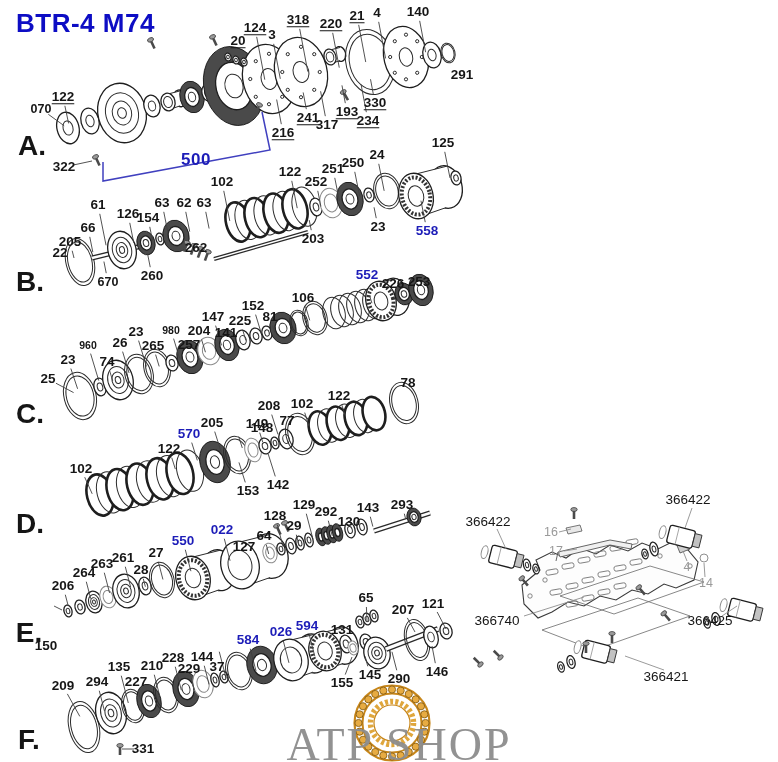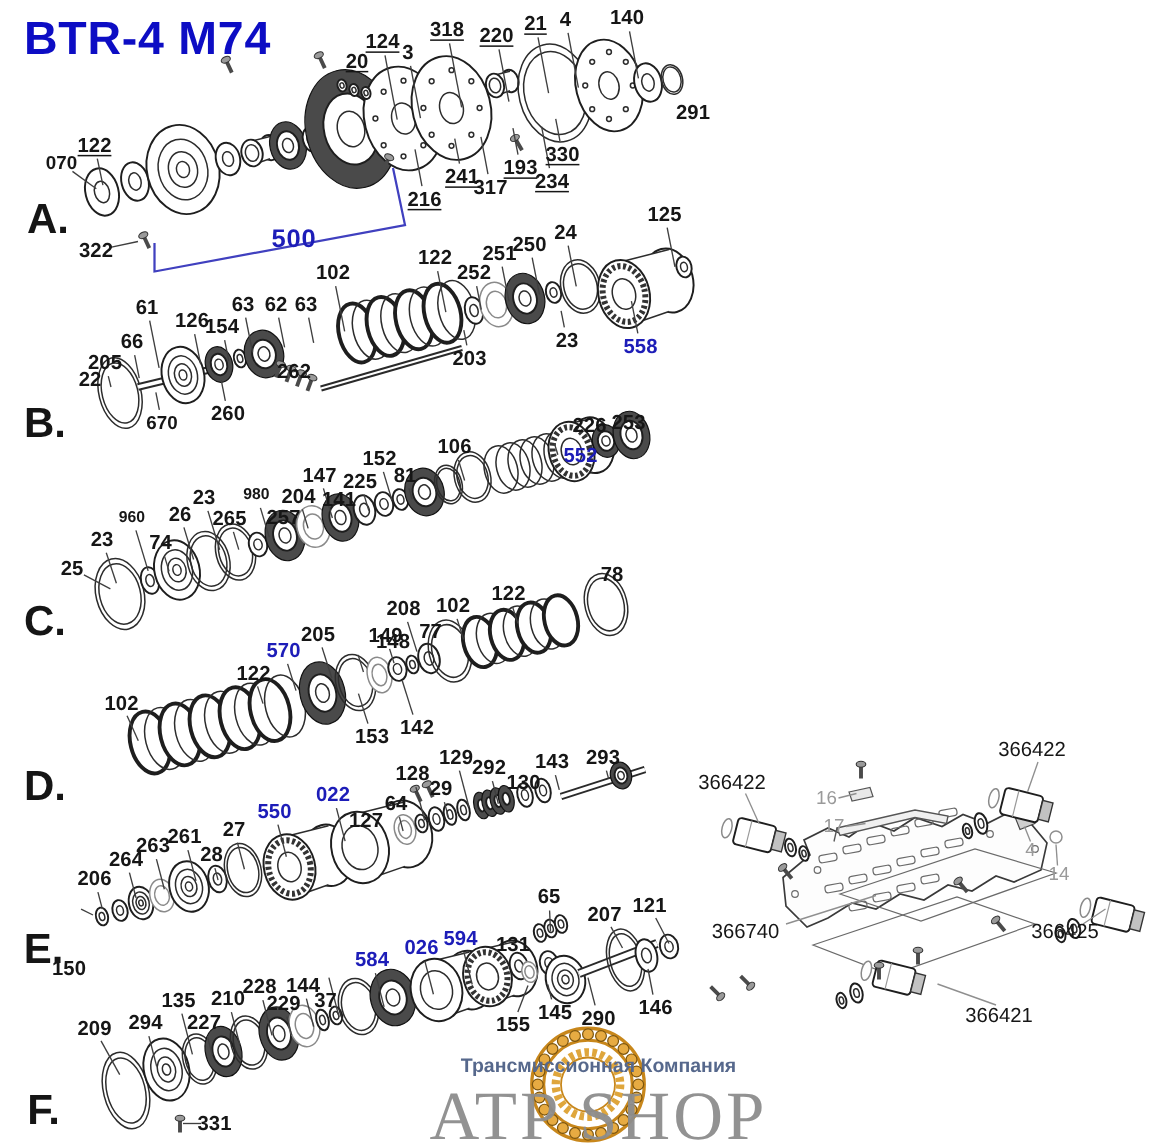--- a/index.html
+++ b/index.html
@@ -1,19 +1,19 @@
 <!DOCTYPE html>
 <html style="--titleblue: #0d0dc4; --blue: #1d1db8; --black: #161616; --gray: #9a9a9a; --logoblue: #56688c;"><head>
 <meta charset="utf-8">
 <style>
   html,body{margin:0;padding:0;background:#fff}
   #stage{position:relative;width:778px;height:762px;background:#fff;overflow:hidden;
          font-family:"Liberation Sans",sans-serif}
   #art{position:absolute;left:0;top:0}
-  #title{position:absolute;left:16px;top:8px;font-size:31px;font-weight:800;
+  #title{position:absolute;left:16px;top:8px;font-size:26px;font-weight:800;
          letter-spacing:.5px;color:var(--titleblue,#0d0dc4);white-space:nowrap}
   .rl{position:absolute;transform:translate(-50%,-50%);font-size:28px;font-weight:800;color:#151515}
   .co{position:absolute;transform:translate(-50%,-50%);font-size:13.5px;font-weight:700;
       color:var(--black,#161616);white-space:nowrap;line-height:1}
   .co.u{text-decoration:underline;text-underline-offset:2px}
   .co.b,.co.bb{color:var(--blue,#1d1db8)}
   .co.bb{font-size:17px;letter-spacing:.5px}
   .co.k{font-size:12.5px;font-weight:800}
   .co.ks{font-size:10.5px;font-weight:800}
   .co.g{color:var(--gray,#9a9a9a);font-weight:400;font-size:12.5px}
@@ -733,21 +733,21 @@
       <span class="co" style="left: 153px; top: 346px;">265</span>
       <span class="co ks" style="left: 171px; top: 330px;">980</span>
       <span class="co" style="left: 189px; top: 345px;">257</span>
       <span class="co" style="left: 199px; top: 331px;">204</span>
       <span class="co" style="left: 213px; top: 317px;">147</span>
       <span class="co" style="left: 226px; top: 333px;">141</span>
       <span class="co" style="left: 240px; top: 321px;">225</span>
       <span class="co" style="left: 253px; top: 306px;">152</span>
       <span class="co" style="left: 270px; top: 317px;">81</span>
       <span class="co" style="left: 303px; top: 298px;">106</span>
-      <span class="co b" style="left: 367px; top: 304px; margin-left: 20px;">552</span>
+      <span class="co b" style="left: 367px; top: 275px;">552</span>
       <span class="co" style="left: 393px; top: 284px;">226</span>
       <span class="co" style="left: 419px; top: 282px;">253</span>
       <span class="co" style="left: 81px; top: 469px;">102</span>
       <span class="co" style="left: 169px; top: 449px;">122</span>
       <span class="co b" style="left: 189px; top: 434px;">570</span>
       <span class="co" style="left: 212px; top: 423px;">205</span>
       <span class="co" style="left: 236px; top: 428px; margin-left: 26px;">148</span>
       <span class="co" style="left: 257px; top: 424px;">149</span>
       <span class="co" style="left: 269px; top: 406px;">208</span>
       <span class="co" style="left: 287px; top: 421px;">77</span>
@@ -798,15 +798,14 @@
       <span class="co v" style="left: 488px; top: 522px;">366422</span>
       <span class="co v" style="left: 688px; top: 500px;">366422</span>
       <span class="co g" style="left: 551px; top: 532px;">16</span>
       <span class="co g" style="left: 556px; top: 551px;">17</span>
       <span class="co g" style="left: 687px; top: 567px;">4</span>
       <span class="co g" style="left: 706px; top: 583px;">14</span>
       <span class="co v" style="left: 497px; top: 621px;">366740</span>
       <span class="co v" style="left: 710px; top: 621px;">366425</span>
       <span class="co v" style="left: 666px; top: 677px;">366421</span>
     </div>
-  <div class="logo-l1">Трансмиссионная Компания</div>
   <div class="logo-l2">ATP SHOP</div>
 </div>
 
 </body></html>

